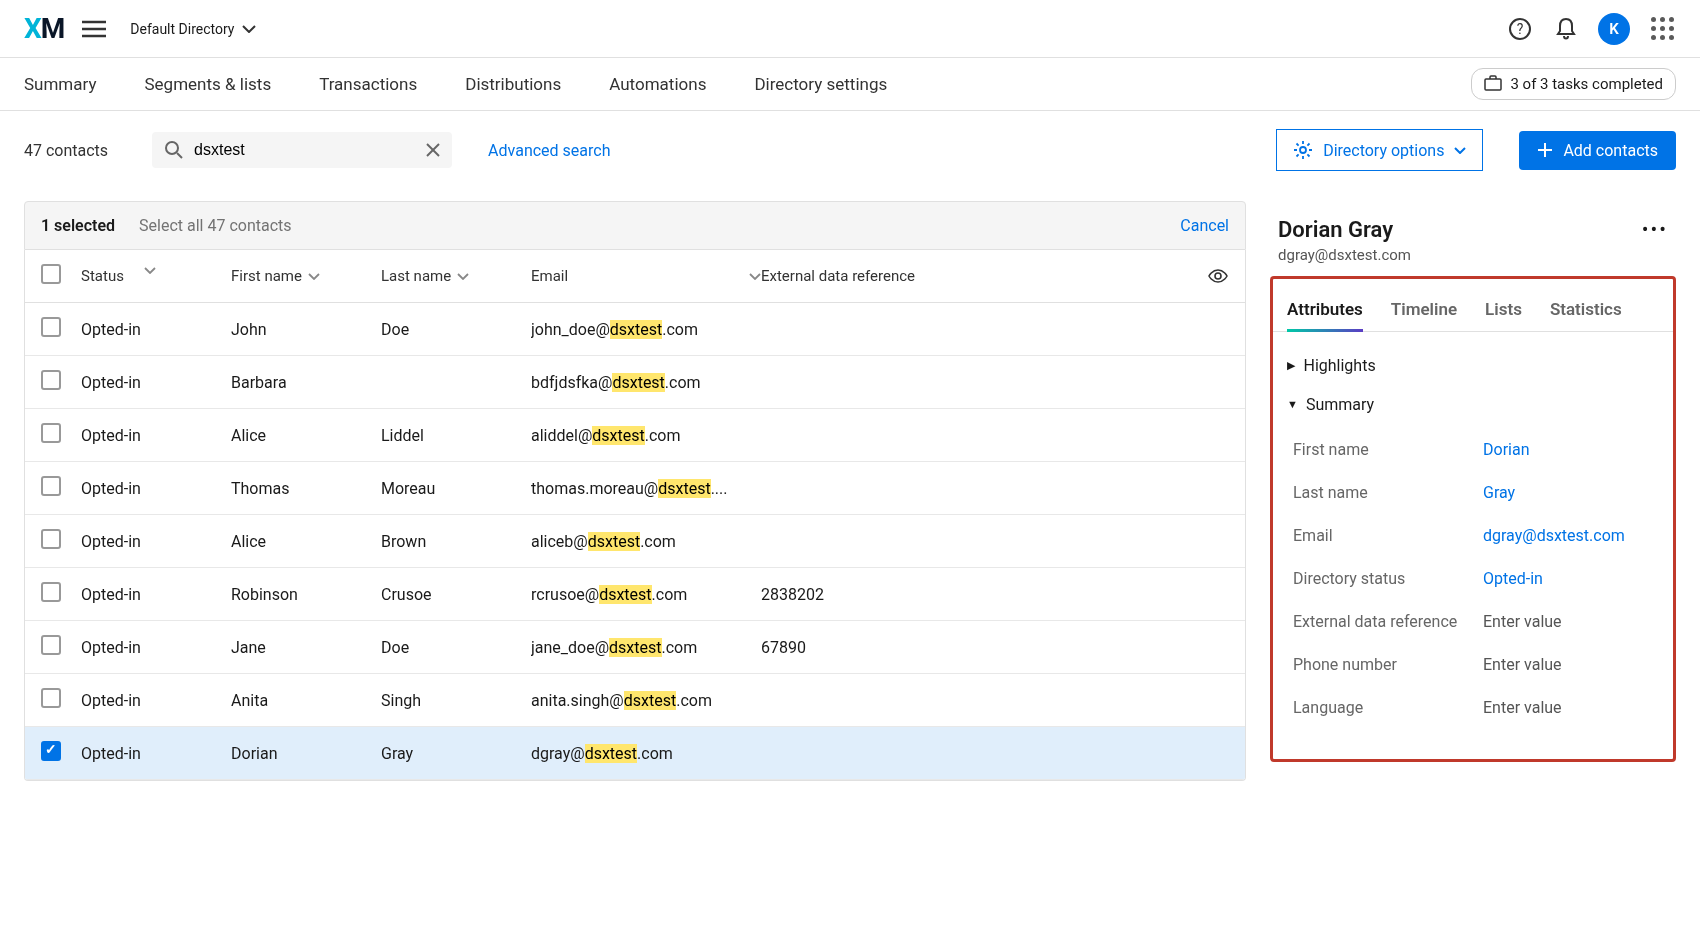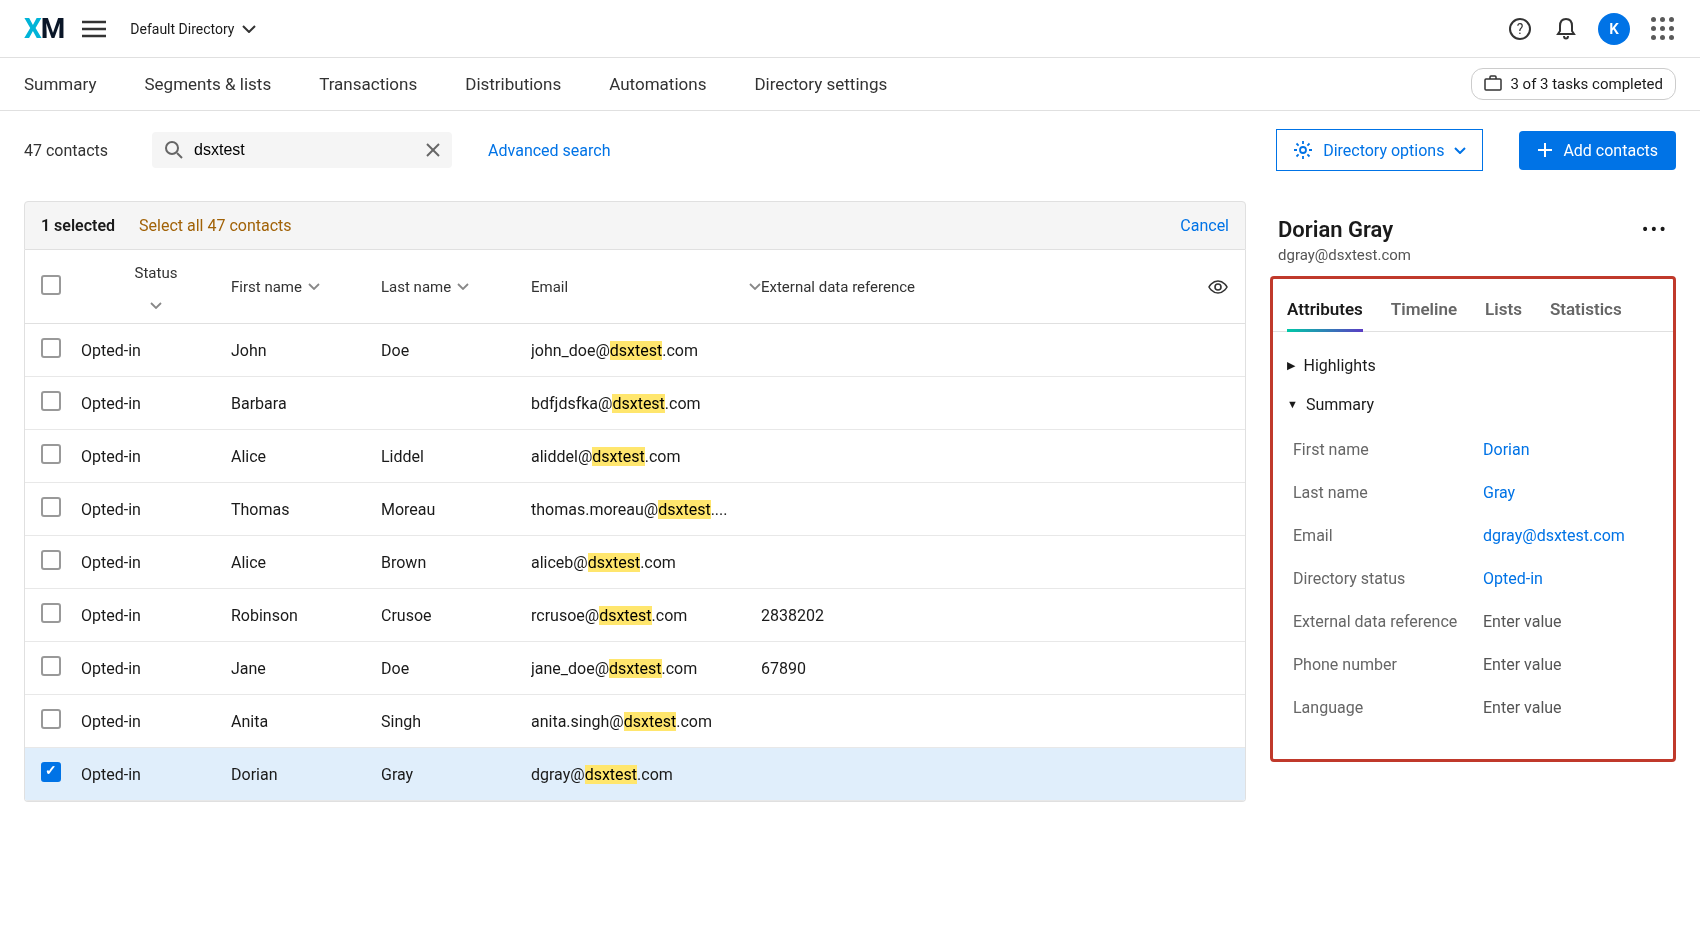--- a/index.html
+++ b/index.html
@@ -40,29 +40,29 @@
   .add-btn { display: flex; align-items: center; background: #0073e6; color: #fff; border-radius: 4px; padding: 10px 18px; font-size: 16px; gap: 10px; cursor: pointer; }
   
   
   .main { display: flex; padding: 12px 24px 24px 24px; gap: 0; }
   .left-panel { flex: 1; min-width: 0; }
   .right-panel { width: 430px; padding-left: 24px; }
   
   
   .selection-bar { display: flex; align-items: center; background: #f5f5f5; border: 1px solid #e0e0e0; border-radius: 4px 4px 0 0; padding: 14px 16px; font-size: 16px; }
   .sel-count { font-weight: 600; margin-right: 24px; }
-  .select-all { color: #a16207; cursor: pointer; }
+  .select-all { color: #737373; cursor: pointer; }
   .sel-spacer { flex: 1; }
   .cancel-link { color: #0073e6; cursor: pointer; }
   
   
   .table-wrap { border: 1px solid #e0e0e0; border-top: none; border-radius: 0 0 4px 4px; overflow: hidden; }
   .table-head { display: flex; align-items: center; padding: 14px 16px; border-bottom: 1px solid #e0e0e0; font-size: 15px; color: #333; }
   .col-check { width: 40px; }
-  .col-status { width: 150px; display: flex; align-items: center; gap: 20px; flex-direction: column; }
+  .col-status { width: 150px; display: flex; gap: 20px; }
   .col-first { width: 150px; display: flex; align-items: center; gap: 6px; }
   .col-last { width: 150px; display: flex; align-items: center; gap: 6px; }
   .col-email { width: 230px; display: flex; align-items: center; gap: 6px; }
   .col-ext { flex: 1; display: flex; align-items: center; gap: 6px; justify-content: space-between; }
   .sort-chev { color: #888; }
   .eye-icon { cursor: pointer; }
   
   .table-row { display: flex; align-items: center; padding: 14px 16px; border-bottom: 1px solid #e8e8e8; font-size: 16px; cursor: pointer; }
   .table-row.selected { background: #e0eefb; }
   .cell-status { width: 150px; }

